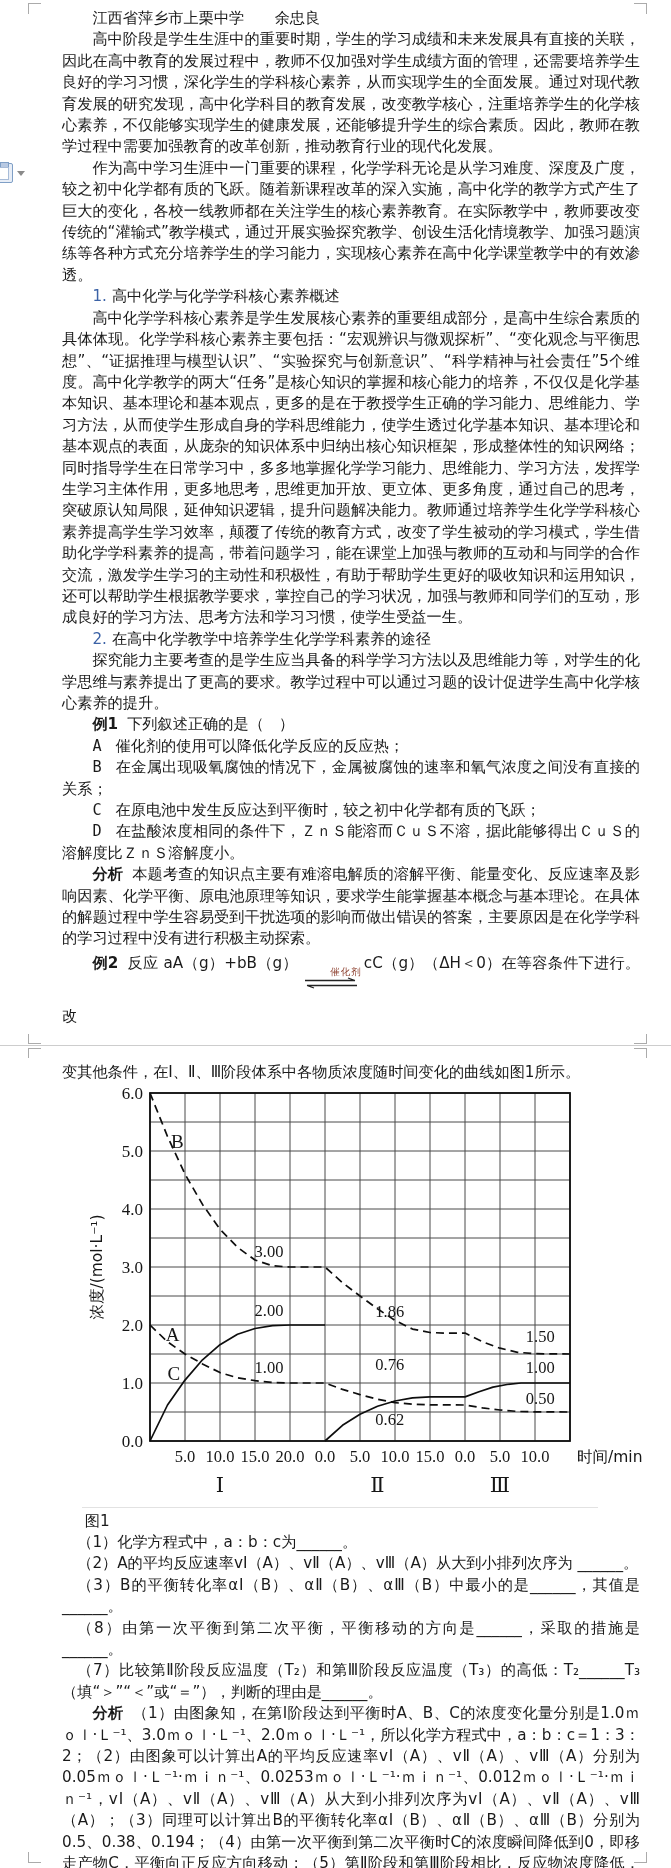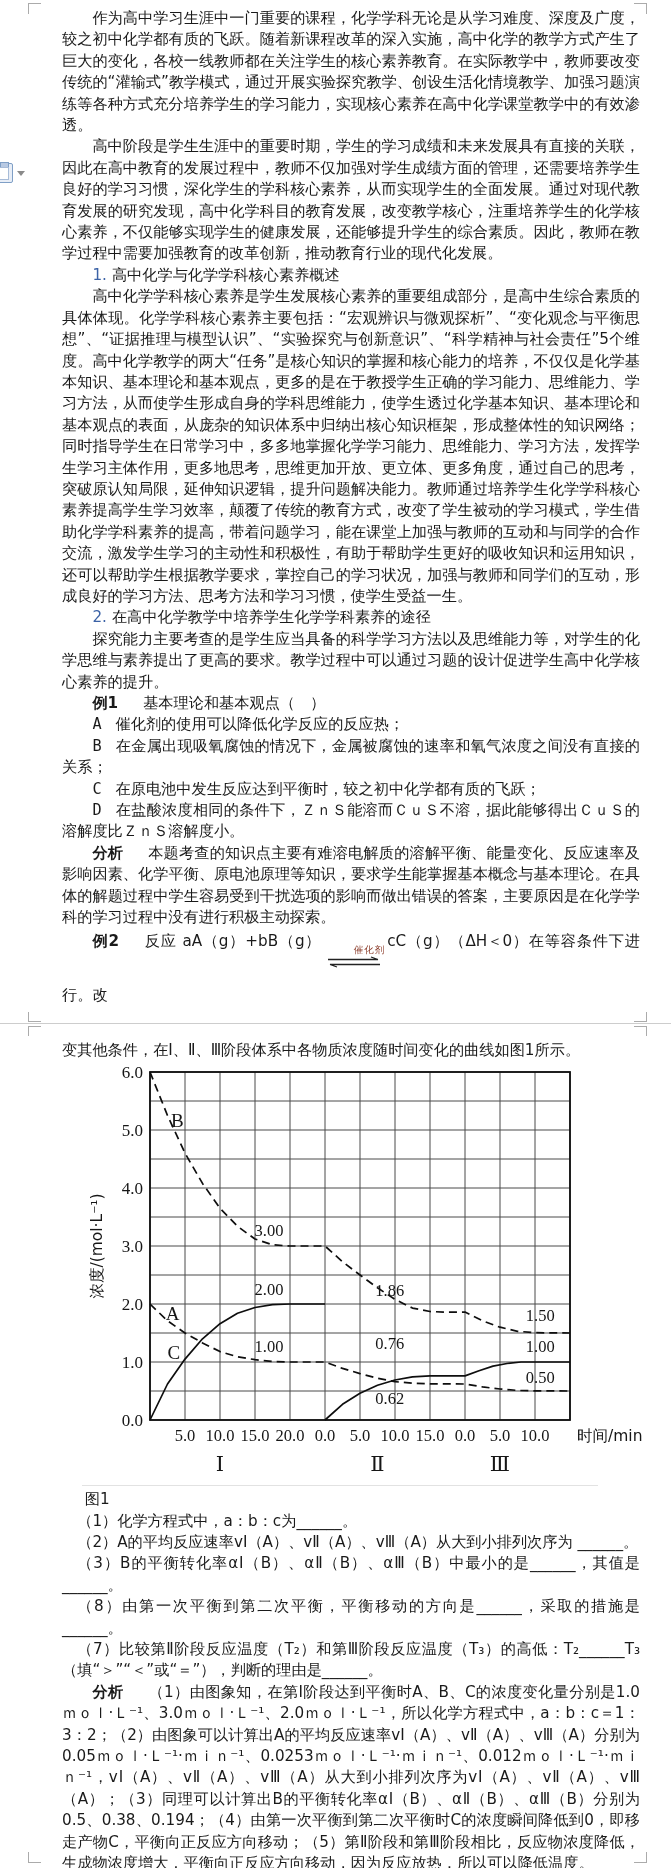--- a/index.html
+++ b/index.html
@@ -7,21 +7,21 @@
     width:671px;height:1868px;overflow:hidden;position:relative;
     background:#ffffff;color:#1a1a1a;
     font-family:"DejaVu Sans","Liberation Sans",sans-serif;
     font-size:15.2px;line-height:21.4px;
   }
   .page{padding:8px 31px 0 62px;}
   p{margin:0;text-align:justify;}
   .ind{text-indent:2em;}
   .ind1{text-indent:1em;}
   .hnum{color:#3b62a6;margin-right:5px;}
-  b.lead{margin-right:25px;}
+  b.lead{margin-right:9px;}
   .optkey{margin-right:14px;font-family:"DejaVu Sans Mono",monospace;}
   
   .mark{position:absolute;width:12px;height:10px;border:0 solid #ababab;}
   .m-tl{top:3px;left:28px;border-top-width:1px;border-left-width:1px;}
   .m-tr{top:3px;right:24px;border-top-width:1px;border-right-width:1px;}
   .m-bl{bottom:5px;left:28px;border-bottom-width:1px;border-left-width:1px;}
   .m-br{bottom:5px;right:24px;border-bottom-width:1px;border-right-width:1px;}
   
   .pagebreak{position:relative;height:26px;margin:5px -31px 3px -62px;}
   .pb-line{position:absolute;top:12px;left:0;right:0;border-top:1px solid #cdcdcd;}
@@ -60,33 +60,34 @@
 <span class="mark m-bl"></span>
 <span class="mark m-br"></span>
 
 <div class="paste">
   <span class="clip"></span>
   <span class="dd"></span>
 </div>
 
 <div class="page">
 
-
+  <p class="ind">江西省萍乡市上栗中学　　余忠良</p>
+
+  <p class="ind">高中阶段是学生生涯中的重要时期，学生的学习成绩和未来发展具有直接的关联，因此在高中教育的发展过程中，教师不仅加强对学生成绩方面的管理，还需要培养学生良好的学习习惯，深化学生的学科核心素养，从而实现学生的全面发展。通过对现代教育发展的研究发现，高中化学科目的教育发展，改变教学核心，注重培养学生的化学核心素养，不仅能够实现学生的健康发展，还能够提升学生的综合素质。因此，教师在教学过程中需要加强教育的改革创新，推动教育行业的现代化发展。</p>
   <p class="ind">作为高中学习生涯中一门重要的课程，化学学科无论是从学习难度、深度及广度，较之初中化学都有质的飞跃。随着新课程改革的深入实施，高中化学的教学方式产生了巨大的变化，各校一线教师都在关注学生的核心素养教育。在实际教学中，教师要改变传统的“灌输式”教学模式，通过开展实验探究教学、创设生活化情境教学、加强习题演练等各种方式充分培养学生的学习能力，实现核心素养在高中化学课堂教学中的有效渗透。</p>
-  <p class="ind">高中阶段是学生生涯中的重要时期，学生的学习成绩和未来发展具有直接的关联，因此在高中教育的发展过程中，教师不仅加强对学生成绩方面的管理，还需要培养学生良好的学习习惯，深化学生的学科核心素养，从而实现学生的全面发展。通过对现代教育发展的研究发现，高中化学科目的教育发展，改变教学核心，注重培养学生的化学核心素养，不仅能够实现学生的健康发展，还能够提升学生的综合素质。因此，教师在教学过程中需要加强教育的改革创新，推动教育行业的现代化发展。</p>
 
   <p class="ind"><span class="hnum">1.</span><span>高中化学与化学学科核心素养概述</span></p>
 
   <p class="ind">高中化学学科核心素养是学生发展核心素养的重要组成部分，是高中生综合素质的具体体现。化学学科核心素养主要包括：“宏观辨识与微观探析”、“变化观念与平衡思想”、“证据推理与模型认识”、“实验探究与创新意识”、“科学精神与社会责任”5个维度。高中化学教学的两大“任务”是核心知识的掌握和核心能力的培养，不仅仅是化学基本知识、基本理论和基本观点，更多的是在于教授学生正确的学习能力、思维能力、学习方法，从而使学生形成自身的学科思维能力，使学生透过化学基本知识、基本理论和基本观点的表面，从庞杂的知识体系中归纳出核心知识框架，形成整体性的知识网络；同时指导学生在日常学习中，多多地掌握化学学习能力、思维能力、学习方法，发挥学生学习主体作用，更多地思考，思维更加开放、更立体、更多角度，通过自己的思考，突破原认知局限，延伸知识逻辑，提升问题解决能力。教师通过培养学生化学学科核心素养提高学生学习效率，颠覆了传统的教育方式，改变了学生被动的学习模式，学生借助化学学科素养的提高，带着问题学习，能在课堂上加强与教师的互动和与同学的合作交流，激发学生学习的主动性和积极性，有助于帮助学生更好的吸收知识和运用知识，还可以帮助学生根据教学要求，掌控自己的学习状况，加强与教师和同学们的互动，形成良好的学习方法、思考方法和学习习惯，使学生受益一生。</p>
 
   <p class="ind"><span class="hnum">2.</span><span>在高中化学教学中培养学生化学学科素养的途径</span></p>
 
   <p class="ind">探究能力主要考查的是学生应当具备的科学学习方法以及思维能力等，对学生的化学思维与素养提出了更高的要求。教学过程中可以通过习题的设计促进学生高中化学核心素养的提升。</p>
 
-  <p class="ind"><b class="lead">例1</b><span>基本理论和基本观点（　）</span></p>
+  <p class="ind"><b class="lead">例1</b><span>下列叙述正确的是（　）</span></p>
 
   <p class="ind"><span class="optkey">A</span><span>催化剂的使用可以降低化学反应的反应热；</span></p>
   <p class="ind"><span class="optkey">B</span><span>在金属出现吸氧腐蚀的情况下，金属被腐蚀的速率和氧气浓度之间没有直接的关系；</span></p>
   <p class="ind"><span class="optkey">C</span><span>在原电池中发生反应达到平衡时，较之初中化学都有质的飞跃；</span></p>
   <p class="ind"><span class="optkey">D</span><span>在盐酸浓度相同的条件下，ＺｎＳ能溶而ＣｕＳ不溶，据此能够得出ＣｕＳ的溶解度比ＺｎＳ溶解度小。</span></p>
 
   <p class="ind"><b class="lead">分析</b><span>本题考查的知识点主要有难溶电解质的溶解平衡、能量变化、反应速率及影响因素、化学平衡、原电池原理等知识，要求学生能掌握基本概念与基本理论。在具体的解题过程中学生容易受到干扰选项的影响而做出错误的答案，主要原因是在化学学科的学习过程中没有进行积极主动探索。</span></p>
 
   <p class="ind"><b class="lead">例2</b><span>反应 </span><span>aA（g）+bB（g）</span><span class="stack">
         <span class="cat">催化剂</span>

